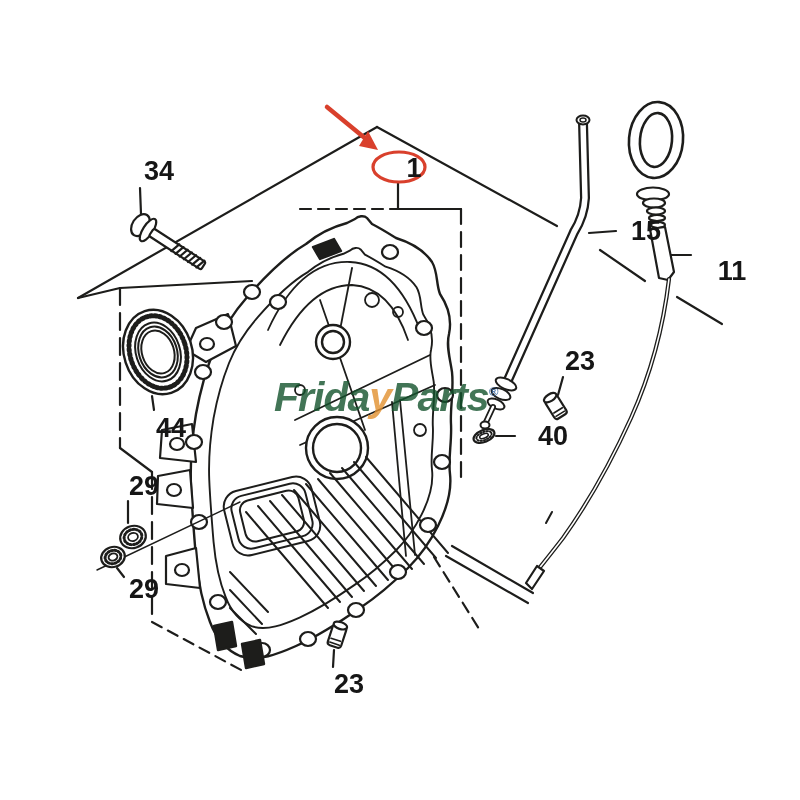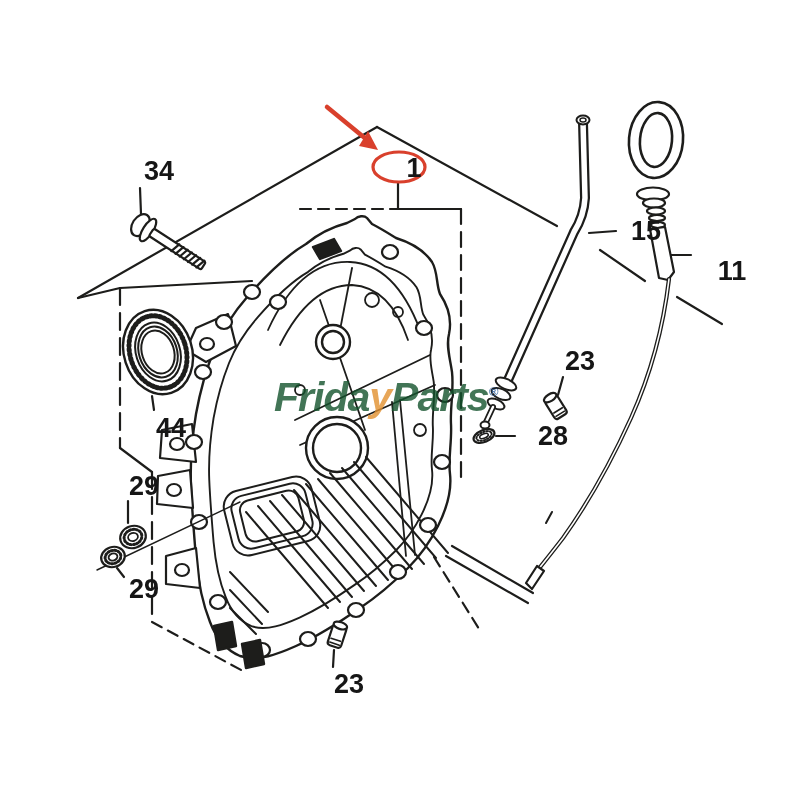--- a/index.html
+++ b/index.html
@@ -251,18 +251,18 @@
 
   <div class="wm"><span class="b">Frida</span><span class="o">y</span><span class="b">Parts</span><sup>®</sup></div>
 
   <div id="labels">
       <div class="plabel" style="left: 143px; top: 171px;">34</div>
       <div class="plabel" style="left: 155px; top: 428px;">44</div>
       <div class="plabel" style="left: 128px; top: 486px;">29</div>
       <div class="plabel" style="left: 128px; top: 589px;">29</div>
       <div class="plabel" style="left: 333px; top: 684px;">23</div>
       <div class="plabel" style="left: 564px; top: 361px;">23</div>
-      <div class="plabel" style="left: 537px; top: 436px;">28</div>
+      <div class="plabel" style="left: 537px; top: 436px;">40</div>
       <div class="plabel" style="left: 630px; top: 231px;">15</div>
       <div class="plabel" style="left: 716px; top: 255px; margin-top: 16px;">11</div>
       <div class="plabel" style="left: 398px; top: 168px;">1</div>
     </div>
 </div>
 
 </body></html>

